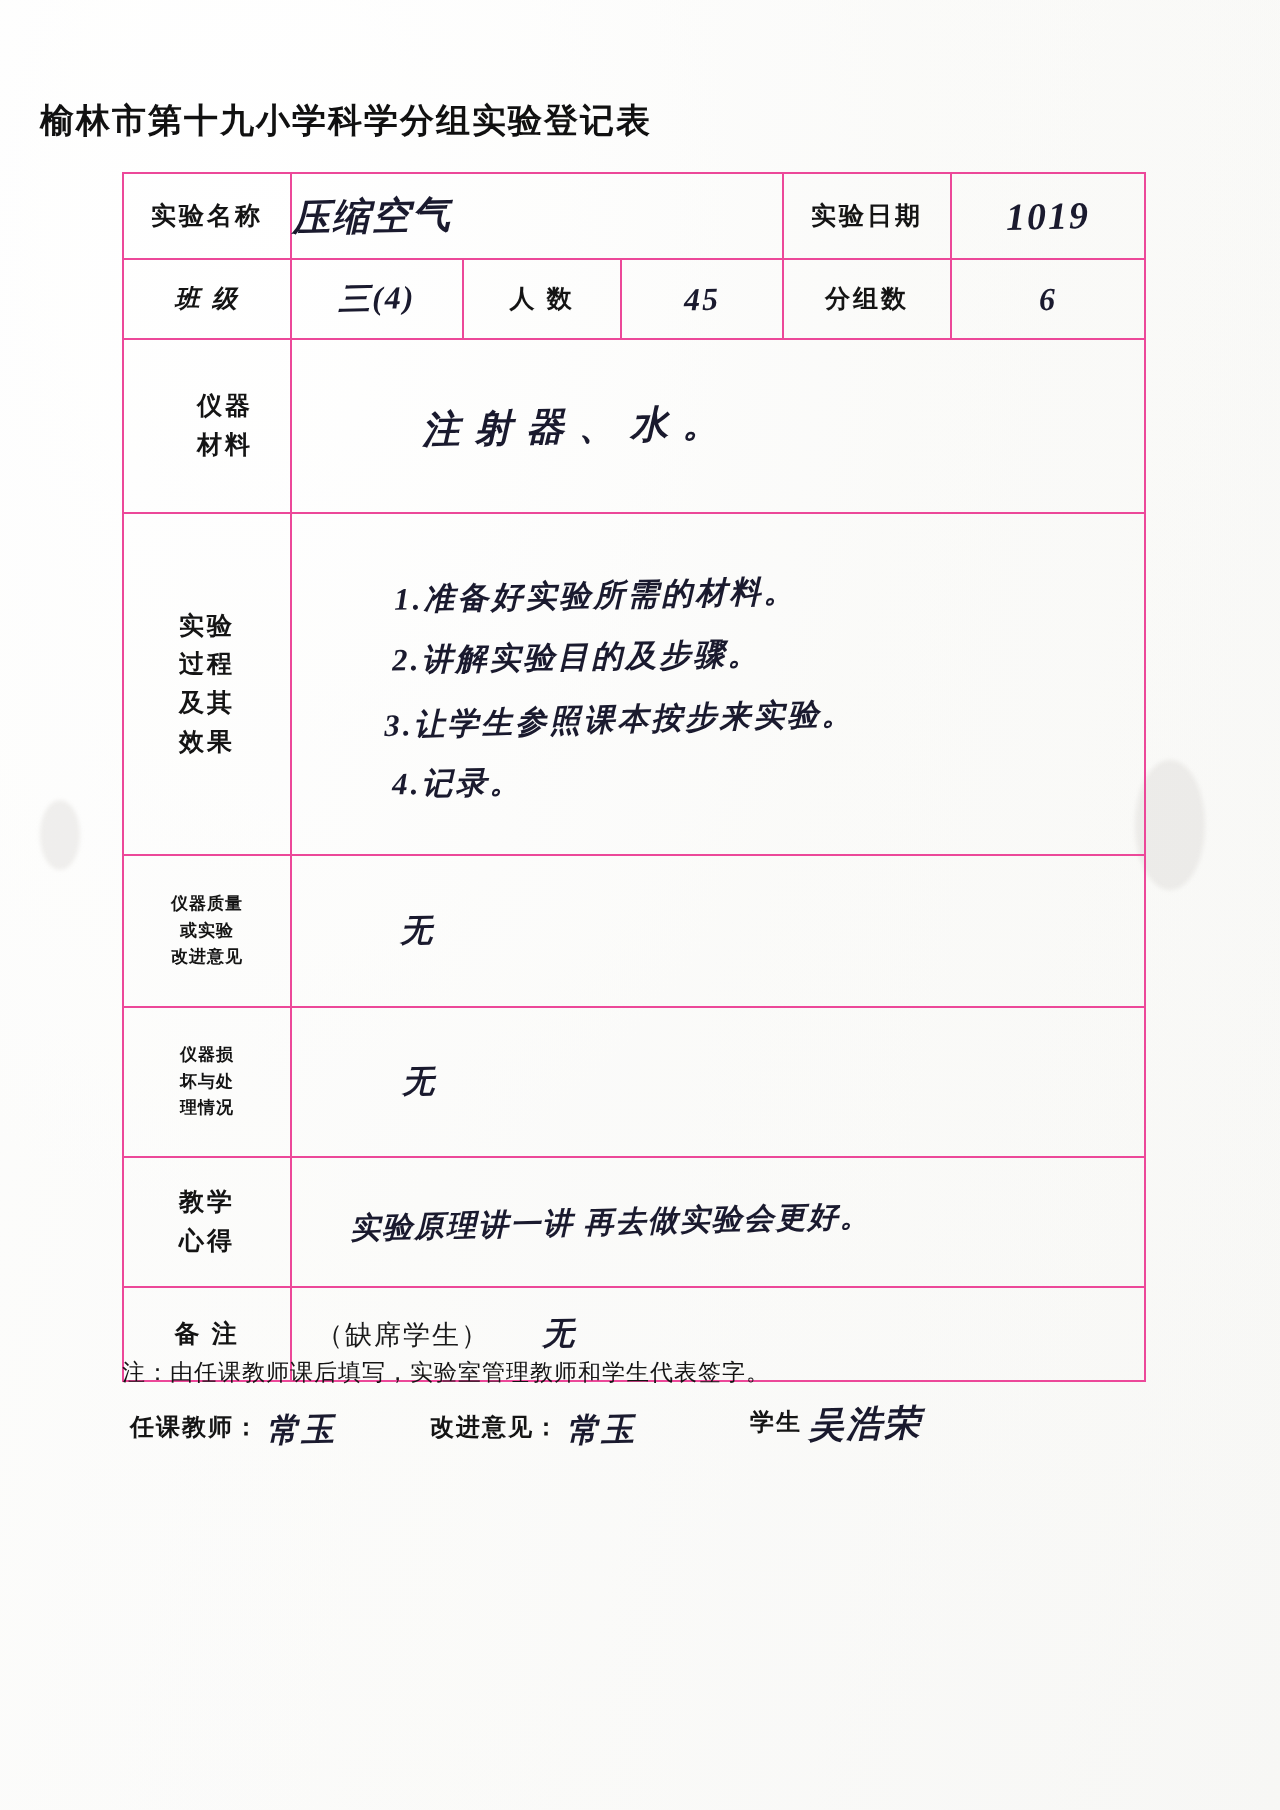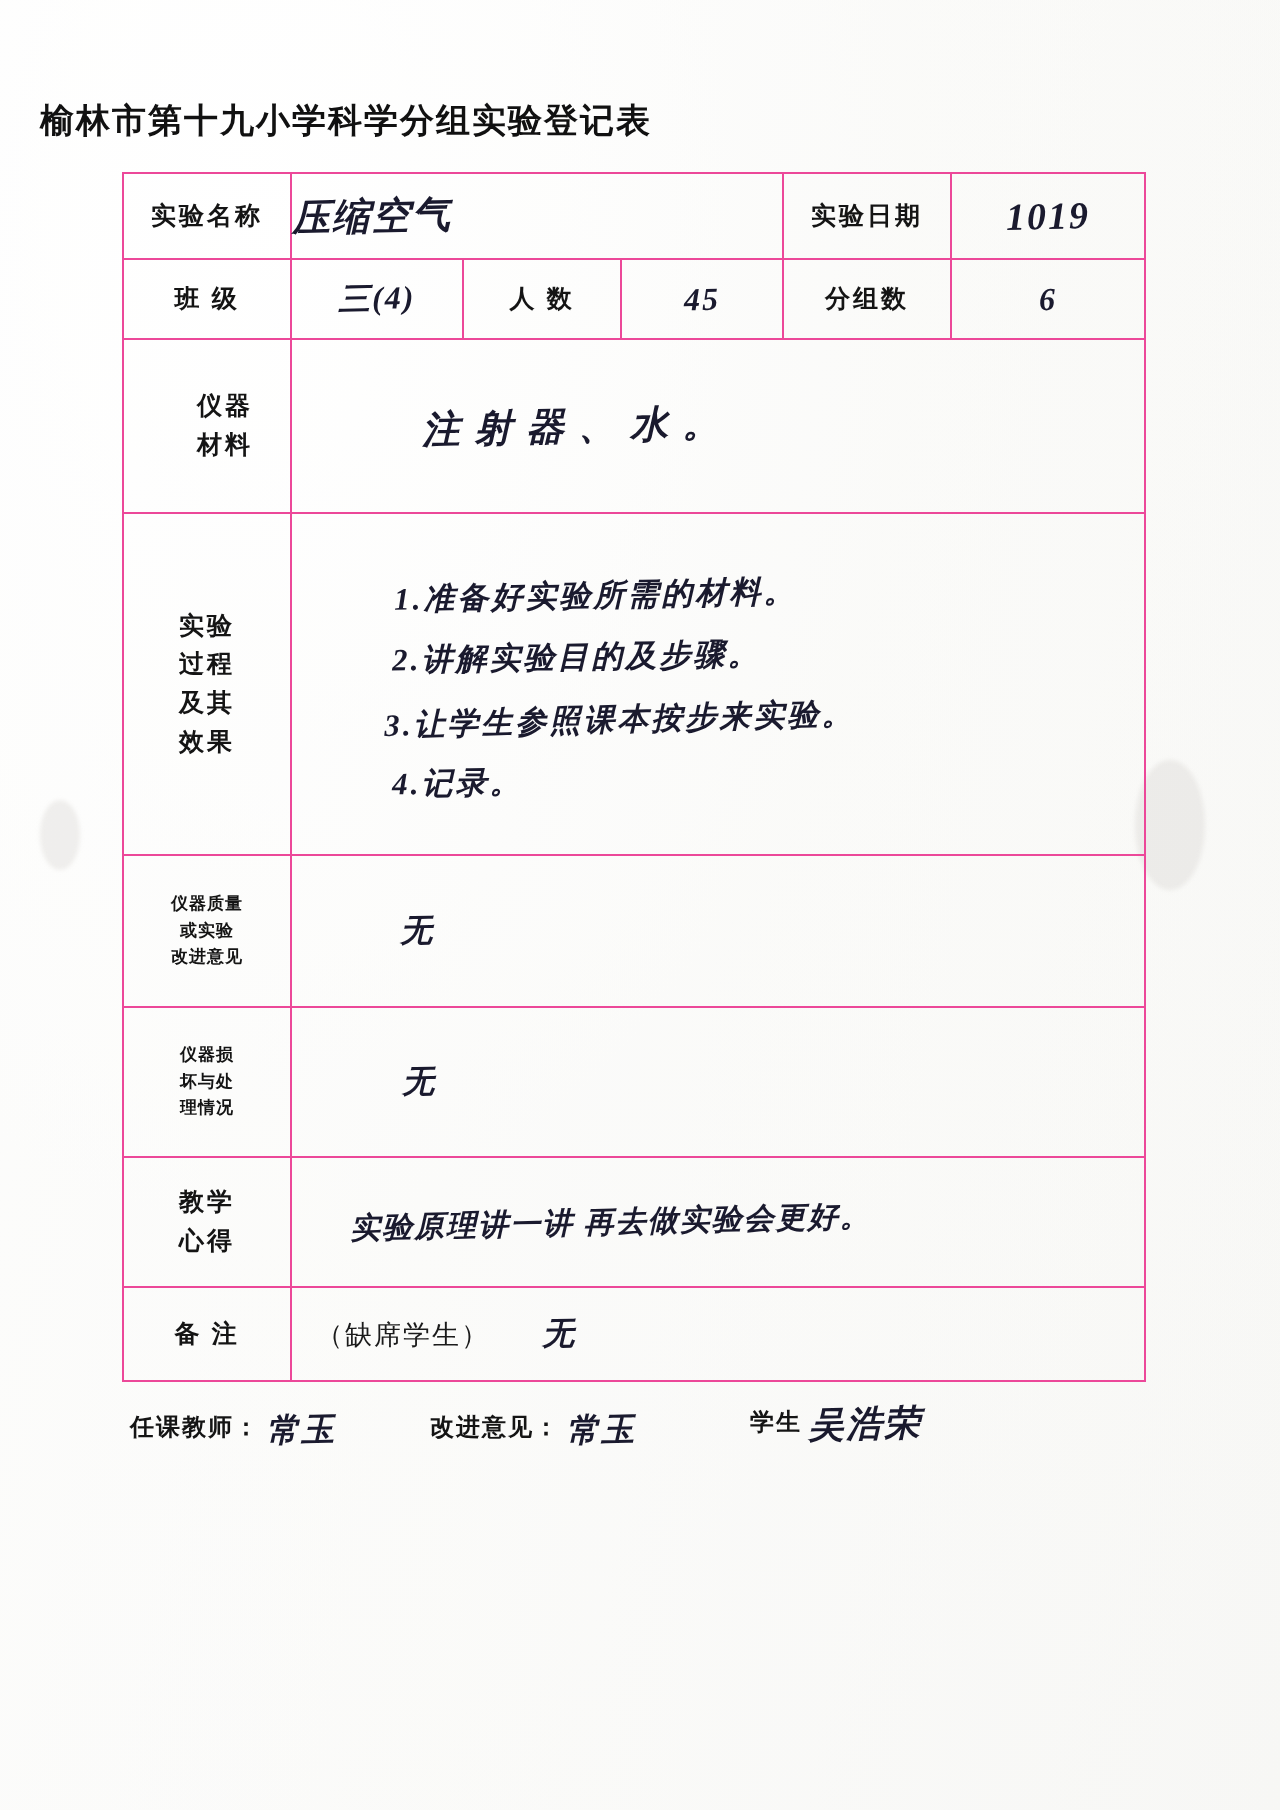--- a/index.html
+++ b/index.html
@@ -179,21 +179,21 @@
         <td colspan="3" class="cell-pad">
           <span class="hand hand-lg">压缩空气</span>
         </td>
         <td class="lbl">实验日期</td>
         <td class="cell-pad" style="text-align:center;">
           <span class="hand hand-lg">1019</span>
         </td>
       </tr>
 
       <tr>
-        <td class="lbl" style="height:78px;">班  级</td>
+        <td class="lbl" style="height:78px;font-style:italic;">班  级</td>
         <td class="cell-pad" style="text-align:center;">
           <span class="hand hand-md">三(4)</span>
         </td>
         <td class="lbl">人  数</td>
         <td class="cell-pad" style="text-align:center;">
           <span class="hand hand-md">45</span>
         </td>
         <td class="lbl">分组数</td>
         <td class="cell-pad" style="text-align:center;">
           <span class="hand hand-md">6</span>
@@ -261,20 +261,21 @@
         <td class="lbl" style="height:92px;">备 注</td>
         <td colspan="5" class="cell-pad" style="padding-left:24px;">
           <span style="font-size:27px; letter-spacing:2px;margin-top:12px;">（缺席学生）</span>
           <span class="hand hand-md" style="margin-left:48px;">无</span>
         </td>
       </tr>
     </tbody>
       </table>
   </div>
 
+  <div class="note">注：由任课教师课后填写，实验室管理教师和学生代表签字。</div>
 
   <div class="sign-row">
     <div class="sign-item s1">
       <span>任课教师：</span><span class="hand">常玉</span>
     </div>
     <div class="sign-item s2">
       <span>改进意见：</span><span class="hand">常玉</span>
     </div>
     <div class="sign-item s3">
       <span>学生</span><span class="hand" style="font-size:36px;">吴浩荣</span>

